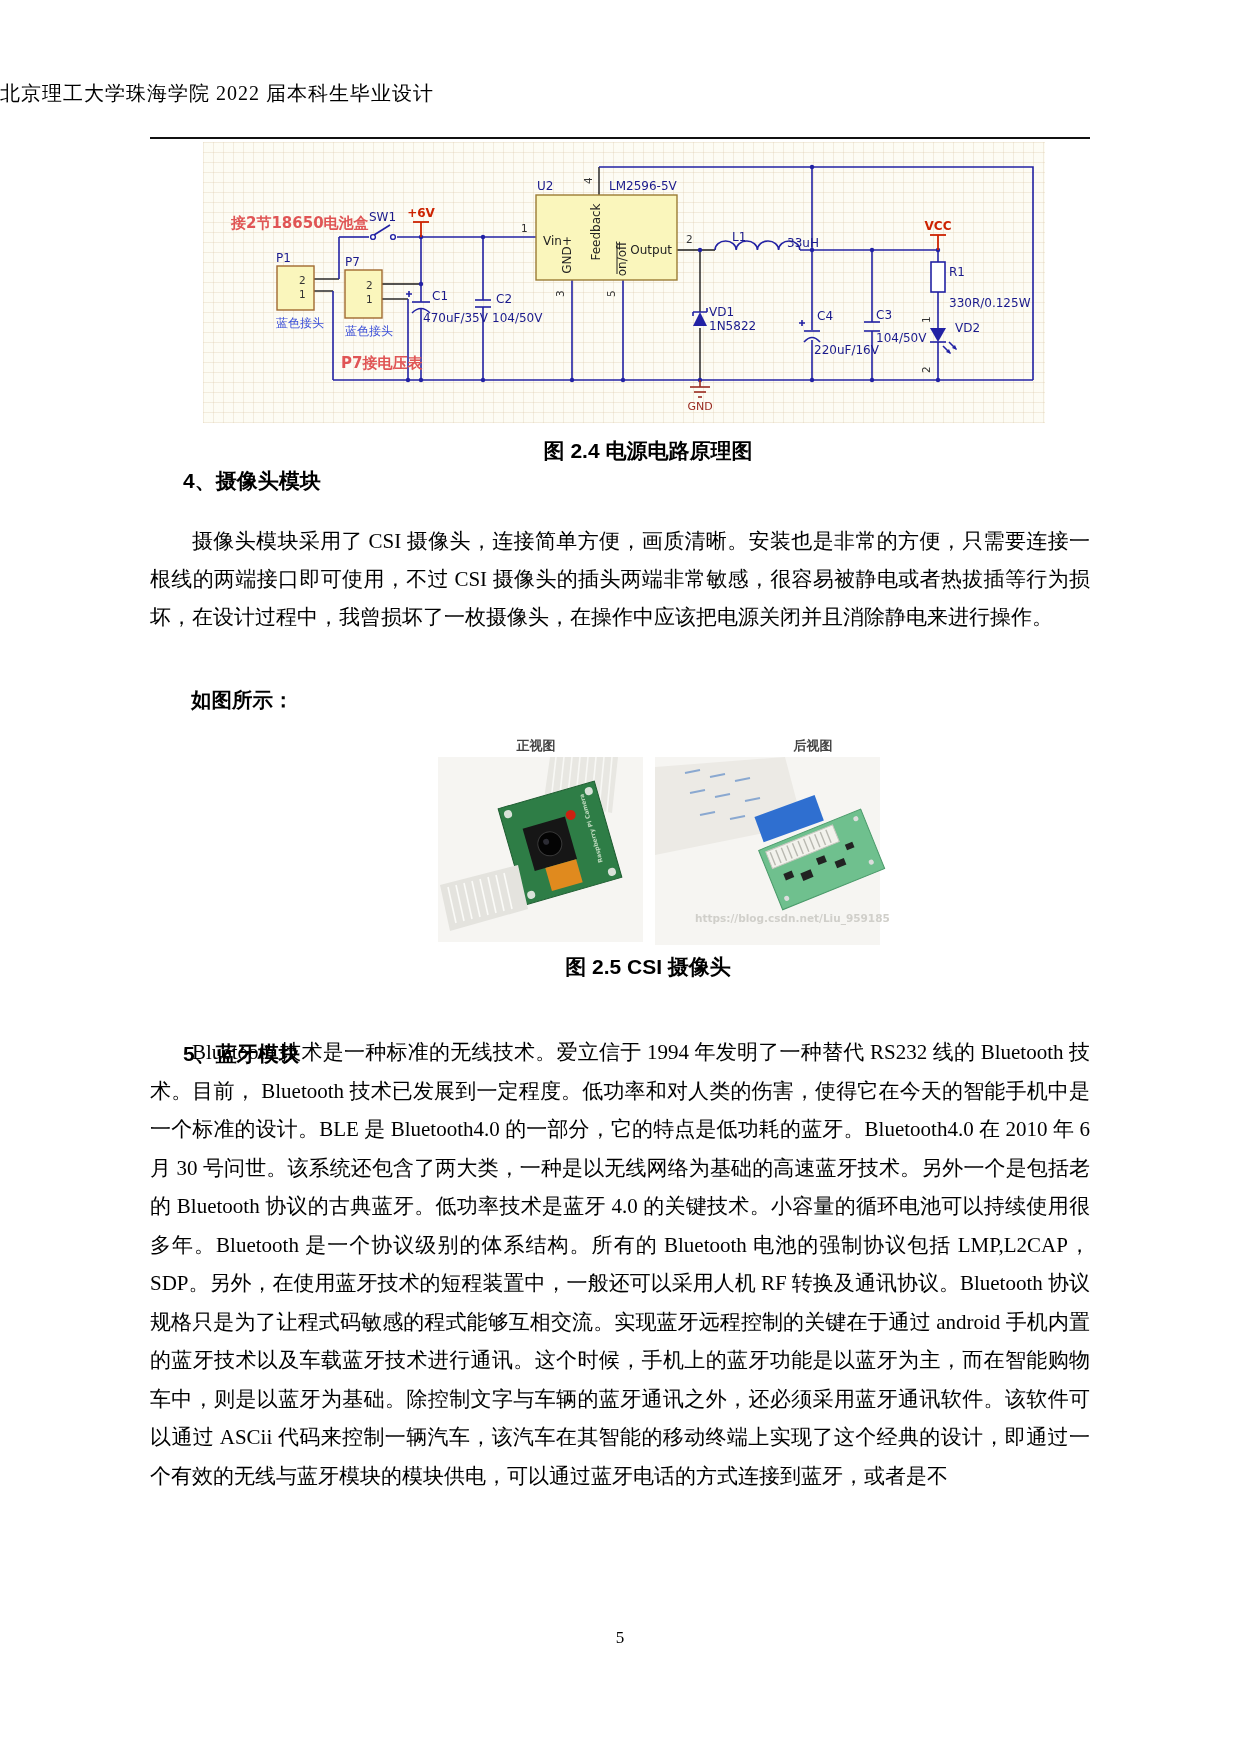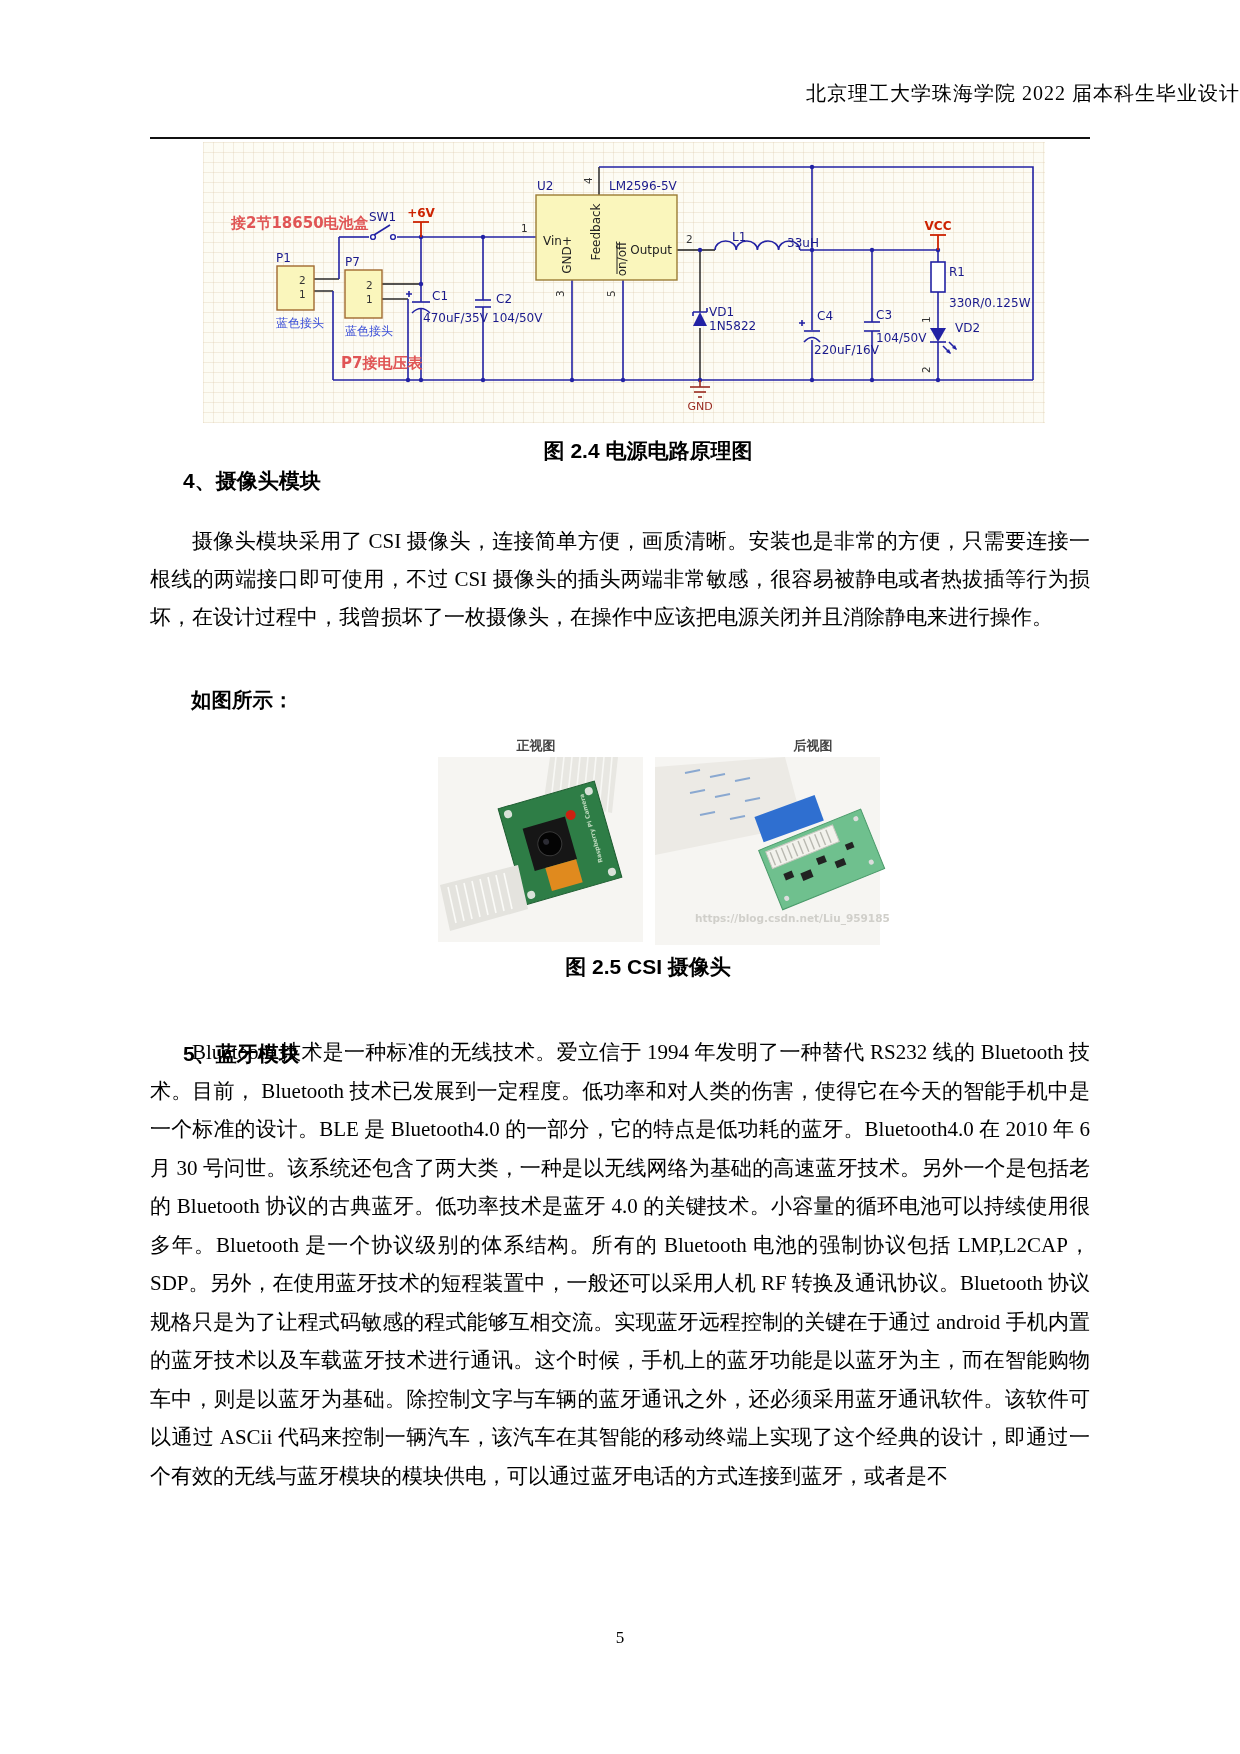--- a/index.html
+++ b/index.html
@@ -1,18 +1,18 @@
 <!DOCTYPE html>
 <html><head>
 <meta charset="utf-8">
 <style>
   html,body{margin:0;padding:0;background:#888;}
   .page{position:relative;width:1240px;height:1754px;background:#ffffff;margin:0 auto;overflow:hidden;
         font-family:"Liberation Serif","DejaVu Serif",serif;color:#000;}
-  .hdr{position:absolute;top:80px;left:0;width:100%;text-align:right;font-size:20px;letter-spacing:1px;}
+  .hdr{position:absolute;top:80px;left:0;width:100%;text-align:left;font-size:20px;letter-spacing:1px;}
   .rule{position:absolute;top:137px;left:150px;width:940px;height:2px;background:#111;}
   .schematic{position:absolute;left:203px;top:142px;width:842px;height:281px;
      background:
        repeating-linear-gradient(to right, rgba(214,192,160,0.28) 0 1px, transparent 1px 10px),
        repeating-linear-gradient(to bottom, rgba(214,192,160,0.28) 0 1px, transparent 1px 10px),
        #fdfcf4;}
   .schematic svg{position:absolute;left:0;top:0;}
   svg text{font-family:"DejaVu Sans","Liberation Sans",sans-serif;}
   .cap{position:absolute;left:0;width:100%;text-align:center;font-size:21px;font-weight:bold;
        font-family:"Liberation Sans","DejaVu Sans",sans-serif;margin-left:28px;}

